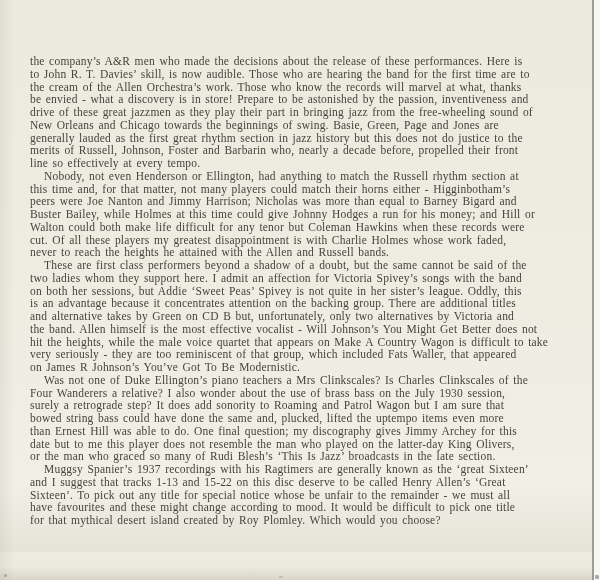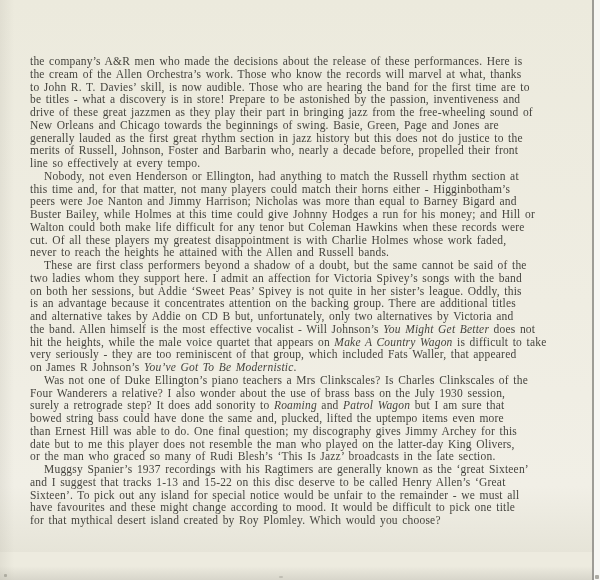--- a/index.html
+++ b/index.html
@@ -67,72 +67,72 @@
     width: 552px;
     color: #45443e;
     font-size: 11.5px;
     line-height: 12.75px;
     letter-spacing: 0.2px;
     word-spacing: 1.4px;
   }
   .para { margin: 0; }
   .line { white-space: nowrap; }
   .line.indent { text-indent: 14px; }
-  .italic { font-style: italic; }
+  .italic { }
 </style>
 </head>
 <body>
 
 <div class="paper">
   <div class="left-shade"></div>
   <div class="textblock">
       <div class="para">
         <div class="line"><span>the company’s A&amp;R men who made the decisions about the release of these performances. Here is</span></div>
+        <div class="line"><span>to John R. T. Davies’ skill, is now audible. Those who are hearing the band for the first time are to</span></div>
         <div class="line"><span>the cream of the Allen Orchestra’s work. Those who know the records will marvel at what, thanks</span></div>
-        <div class="line"><span>to John R. T. Davies’ skill, is now audible. Those who are hearing the band for the first time are to</span></div>
-        <div class="line"><span>be titles - what a discovery is in store! Prepare to be astonished by the passion, inventiveness and</span></div>
+        <div class="line"><span>be envied - what a discovery is in store! Prepare to be astonished by the passion, inventiveness and</span></div>
         <div class="line"><span>drive of these great jazzmen as they play their part in bringing jazz from the free-wheeling sound of</span></div>
         <div class="line"><span>New Orleans and Chicago towards the beginnings of swing. Basie, Green, Page and Jones are</span></div>
         <div class="line"><span>generally lauded as the first great rhythm section in jazz history but this does not do justice to the</span></div>
         <div class="line"><span>merits of Russell, Johnson, Foster and Barbarin who, nearly a decade before, propelled their front</span></div>
         <div class="line"><span>line so effectively at every tempo.</span></div>
       </div>
       <div class="para">
         <div class="line indent"><span>Nobody, not even Henderson or Ellington, had anything to match the Russell rhythm section at</span></div>
         <div class="line"><span>this time and, for that matter, not many players could match their horns either - Higginbotham’s</span></div>
         <div class="line"><span>peers were Joe Nanton and Jimmy Harrison; Nicholas was more than equal to Barney Bigard and</span></div>
         <div class="line"><span>Buster Bailey, while Holmes at this time could give Johnny Hodges a run for his money; and Hill or</span></div>
         <div class="line"><span>Walton could both make life difficult for any tenor but Coleman Hawkins when these records were</span></div>
         <div class="line"><span>cut. Of all these players my greatest disappointment is with Charlie Holmes whose work faded,</span></div>
         <div class="line"><span>never to reach the heights he attained with the Allen and Russell bands.</span></div>
       </div>
       <div class="para">
         <div class="line indent"><span>These are first class performers beyond a shadow of a doubt, but the same cannot be said of the</span></div>
         <div class="line"><span>two ladies whom they support here. I admit an affection for Victoria Spivey’s songs with the band</span></div>
         <div class="line"><span>on both her sessions, but Addie ‘Sweet Peas’ Spivey is not quite in her sister’s league. Oddly, this</span></div>
         <div class="line"><span>is an advantage because it concentrates attention on the backing group. There are additional titles</span></div>
-        <div class="line"><span>and alternative takes by Addie on CD B but, unfortunately, only two alternatives by Victoria and</span></div>
+        <div class="line"><span>and alternative takes by Green on CD B but, unfortunately, only two alternatives by Victoria and</span></div>
         <div class="line"><span>the band. Allen himself is the most effective vocalist - Will Johnson’s </span><span class="italic">You Might Get Better</span><span> does not</span></div>
         <div class="line"><span>hit the heights, while the male voice quartet that appears on </span><span class="italic">Make A Country Wagon</span><span> is difficult to take</span></div>
         <div class="line"><span>very seriously - they are too reminiscent of that group, which included Fats Waller, that appeared</span></div>
         <div class="line"><span>on James R Johnson’s </span><span class="italic">You’ve Got To Be Modernistic</span><span>.</span></div>
       </div>
       <div class="para">
         <div class="line indent"><span>Was not one of Duke Ellington’s piano teachers a Mrs Clinkscales? Is Charles Clinkscales of the</span></div>
         <div class="line"><span>Four Wanderers a relative? I also wonder about the use of brass bass on the July 1930 session,</span></div>
         <div class="line"><span>surely a retrograde step? It does add sonority to </span><span class="italic">Roaming</span><span> and </span><span class="italic">Patrol Wagon</span><span> but I am sure that</span></div>
         <div class="line"><span>bowed string bass could have done the same and, plucked, lifted the uptempo items even more</span></div>
         <div class="line"><span>than Ernest Hill was able to do. One final question; my discography gives Jimmy Archey for this</span></div>
         <div class="line"><span>date but to me this player does not resemble the man who played on the latter-day King Olivers,</span></div>
         <div class="line"><span>or the man who graced so many of Rudi Blesh’s ‘This Is Jazz’ broadcasts in the late section.</span></div>
       </div>
       <div class="para">
         <div class="line indent"><span>Muggsy Spanier’s 1937 recordings with his Ragtimers are generally known as the ‘great Sixteen’</span></div>
         <div class="line"><span>and I suggest that tracks 1-13 and 15-22 on this disc deserve to be called Henry Allen’s ‘Great</span></div>
-        <div class="line"><span>Sixteen’. To pick out any island for special notice would be unfair to the remainder - we must all</span></div>
+        <div class="line"><span>Sixteen’. To pick out any title for special notice whose be unfair to the remainder - we must all</span></div>
         <div class="line"><span>have favourites and these might change according to mood. It would be difficult to pick one title</span></div>
         <div class="line"><span>for that mythical desert island created by Roy Plomley. Which would you choose?</span></div>
       </div>
     </div>
   <div class="bottom-shade"></div>
   <div class="edge-line"></div>
   <div class="edge-strip"></div>
   <div class="speck speck-a"></div>
   <div class="speck speck-b"></div>
   <div class="speck speck-c"></div>

